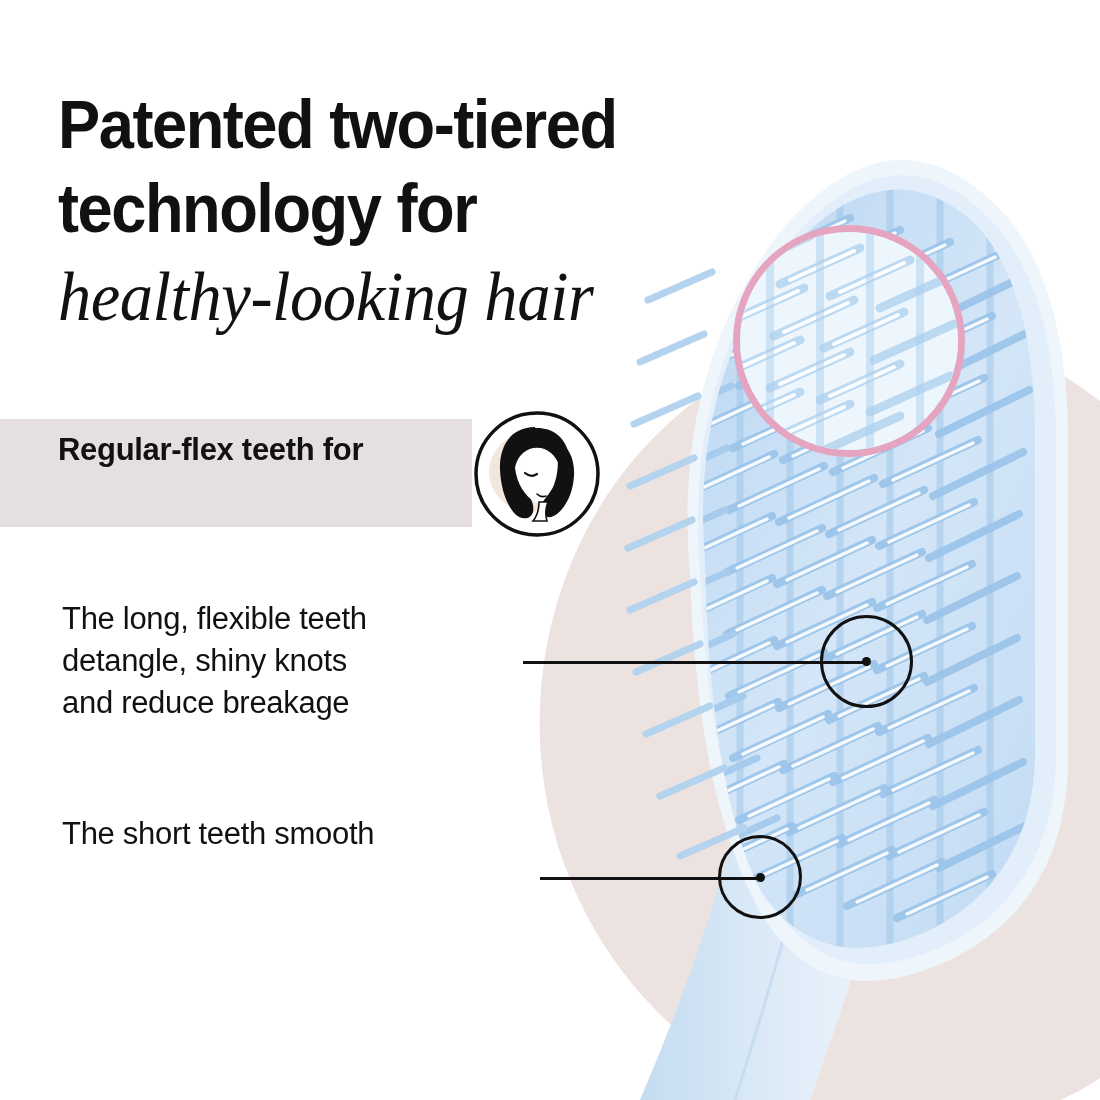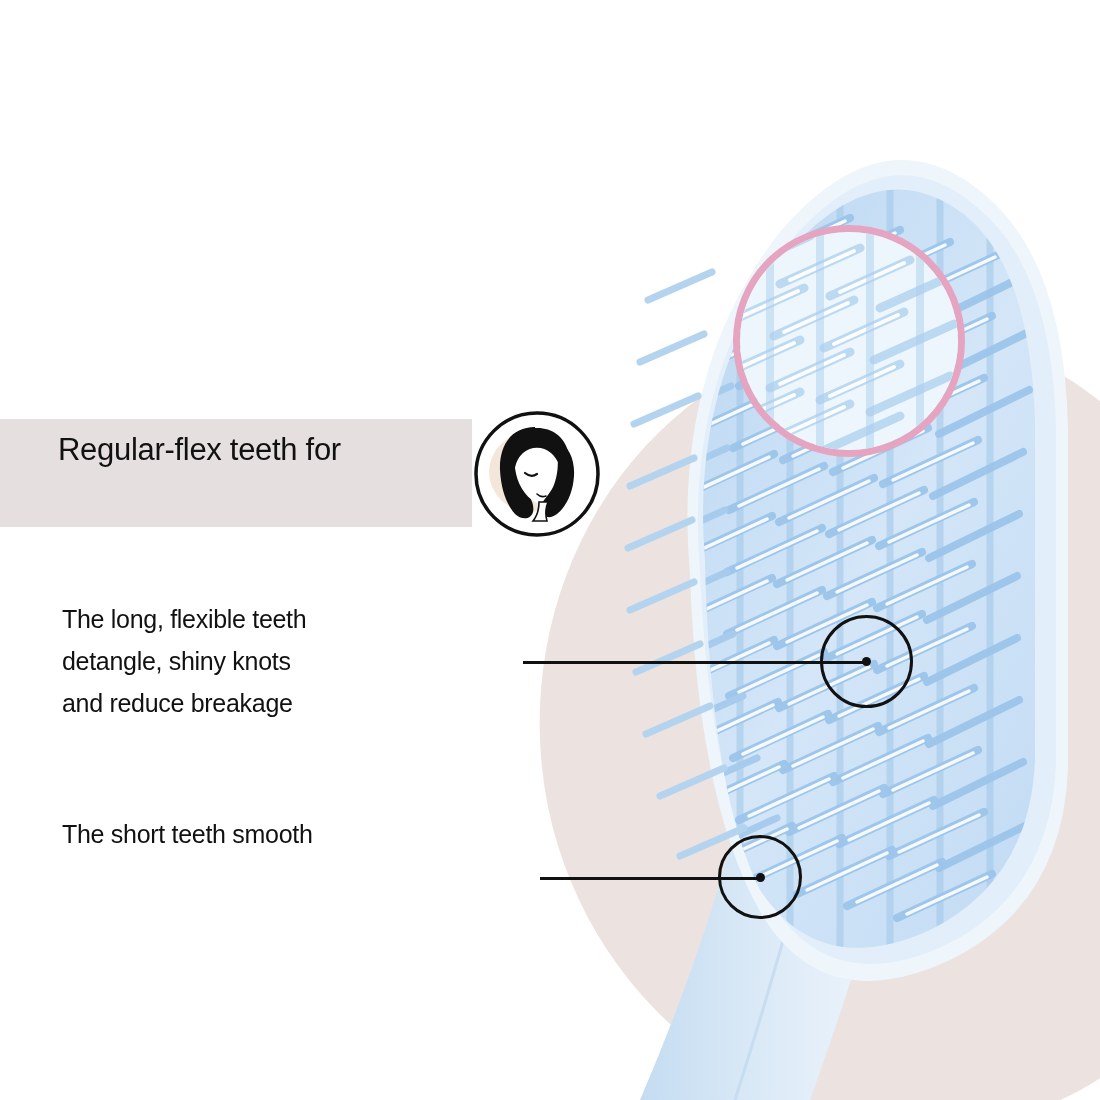--- a/index.html
+++ b/index.html
@@ -80,20 +80,21 @@
   }
   .banner-text {
     position: absolute;
     left: 58px;
     top: 429px;
     width: 420px;
     font-size: 31px;
     line-height: 42px;
     color: #111111;
     letter-spacing: -0.3px;
+    font-weight: bold;
   }
 
   
   .avatar {
     position: absolute;
     left: 473px;
     top: 410px;
     width: 128px;
     height: 128px;
   }
@@ -107,21 +108,21 @@
     height: 232px;
     border-radius: 50%;
     border: 7px solid #e5a4c0;
     box-sizing: border-box;
     overflow: hidden;
   }
 
   
   .callout-text {
     position: absolute;
-    font-size: 25px;
+    font-size: 31px;
     line-height: 42px;
     color: #111111;
     letter-spacing: -0.3px;
   }
   .callout-1 { left: 62px; top: 598px; width: 450px; }
   .callout-2 { left: 62px; top: 813px; width: 470px; }
 
   .leader {
     position: absolute;
     height: 0;
@@ -446,20 +447,25 @@
       </g>
       <g stroke="#a9cdee" stroke-width="8" opacity="0.5">
         <line x1="30" y1="0" x2="30" y2="218"></line>
         <line x1="80" y1="0" x2="80" y2="218"></line>
         <line x1="130" y1="0" x2="130" y2="218"></line>
         <line x1="180" y1="0" x2="180" y2="218"></line>
       </g>
     </svg>
   </div>
 
+  <div class="headline">
+    <div class="hl-line">Patented two-tiered</div>
+    <div class="hl-line">technology for</div>
+    <div class="hl-script">healthy-looking hair</div>
+  </div>
 
   <div class="banner"></div>
   <div class="banner-text">
     <div>Regular-flex teeth for</div>
   </div>
 
   <div class="avatar">
     <svg width="128" height="128" viewBox="0 0 128 128">
       <circle cx="64" cy="64" r="61" fill="#ffffff" stroke="#111111" stroke-width="3.5"></circle>
       <ellipse cx="58" cy="62" rx="42" ry="40" fill="#f2e7da"></ellipse>

